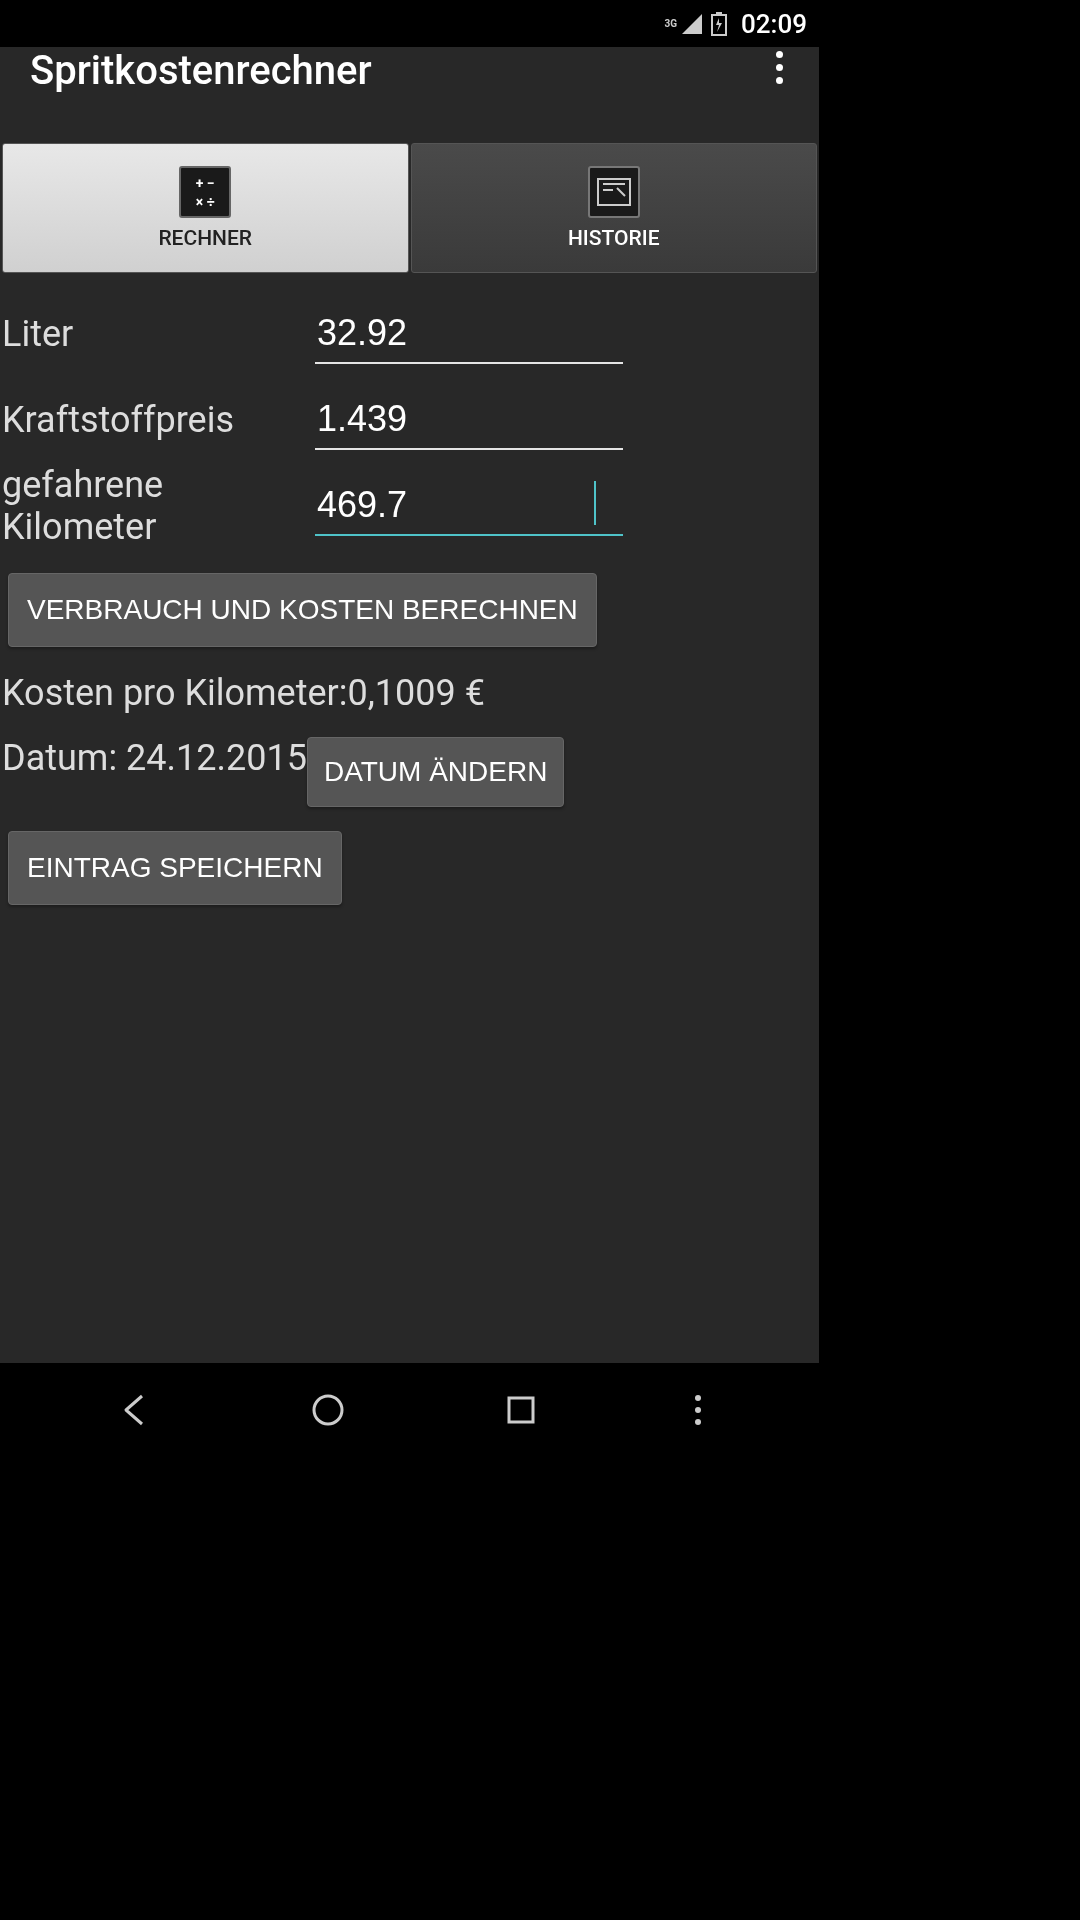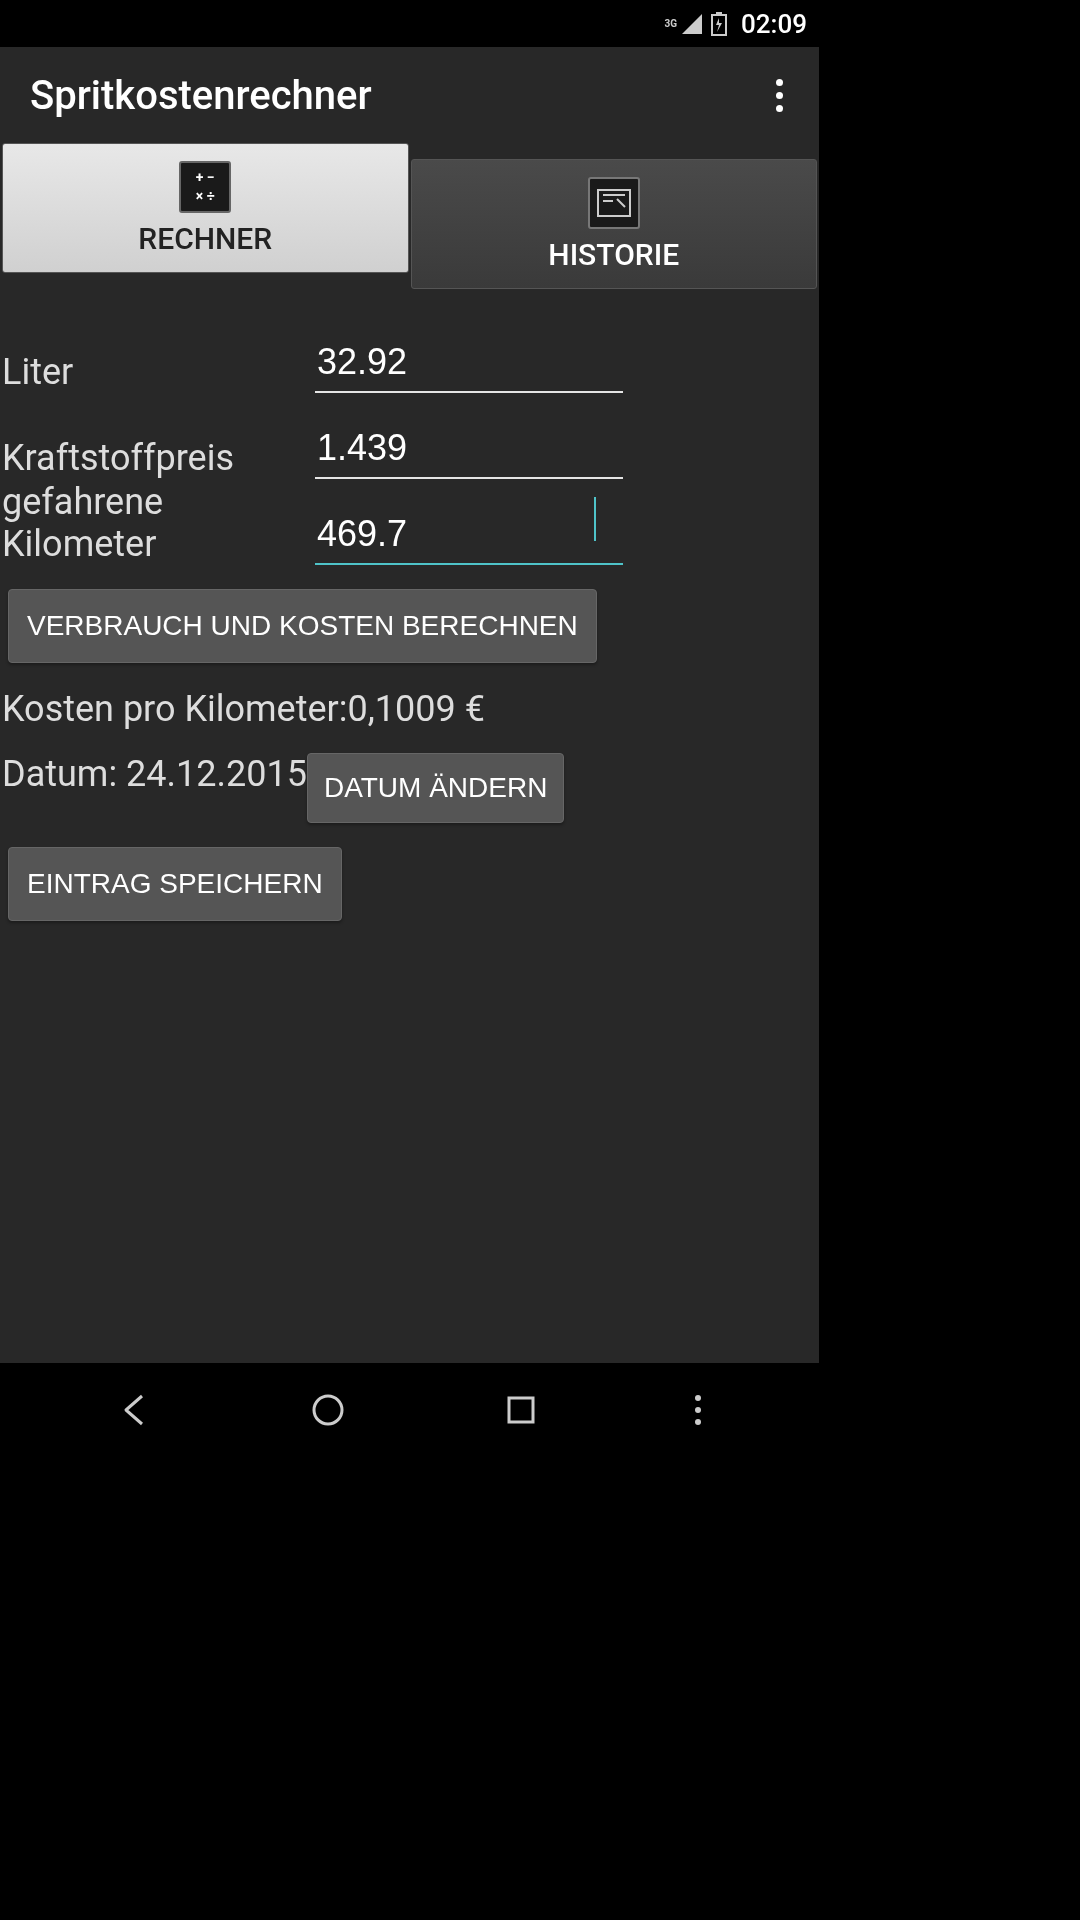--- a/index.html
+++ b/index.html
@@ -39,21 +39,21 @@
       color: #fff;
       margin-left: 6px;
     }
     .app-content {
       background: #282828;
       height: 1316px;
     }
     .app-bar {
       height: 96px;
       display: flex;
-      align-items: center;
+      align-items: flex-start;
       justify-content: space-between;
       padding: 0 20px 0 30px;
     }
     .app-title {
       font-size: 40px;
       font-weight: 500;
       color: #fff;
     }
     .overflow-icon {
       width: 40px;
@@ -84,51 +84,50 @@
       justify-content: center;
       gap: 8px;
       border: 1px solid #555;
       border-radius: 3px;
     }
     .tab.active {
       background: linear-gradient(#e8e8e8, #d0d0d0);
     }
     .tab.inactive {
       background: linear-gradient(#4a4a4a, #3a3a3a);
-      margin-top: 16px;
     }
     .tab-icon {
       width: 52px;
       height: 52px;
       border: 2px solid #777;
       border-radius: 3px;
       display: flex;
       align-items: center;
       justify-content: center;
       background: #1a1a1a;
     }
     .tab.active .tab-icon {
       border-color: #666;
     }
     .tab-label {
-      font-size: 30px;
+      font-size: 21px;
       font-weight: 500;
     }
     .tab.active .tab-label {
       color: #222;
     }
     .tab.inactive .tab-label {
       color: #fff;
     }
     .form-area {
       padding: 18px 0 0 0;
     }
     .form-row {
       display: flex;
-      align-items: flex-end;
+      align-items: center;
       height: 86px;
     }
     .form-label {
       width: 315px;
       font-size: 36px;
       color: #ddd;
       padding-left: 2px;
     }
     .form-input {
       width: 308px;

